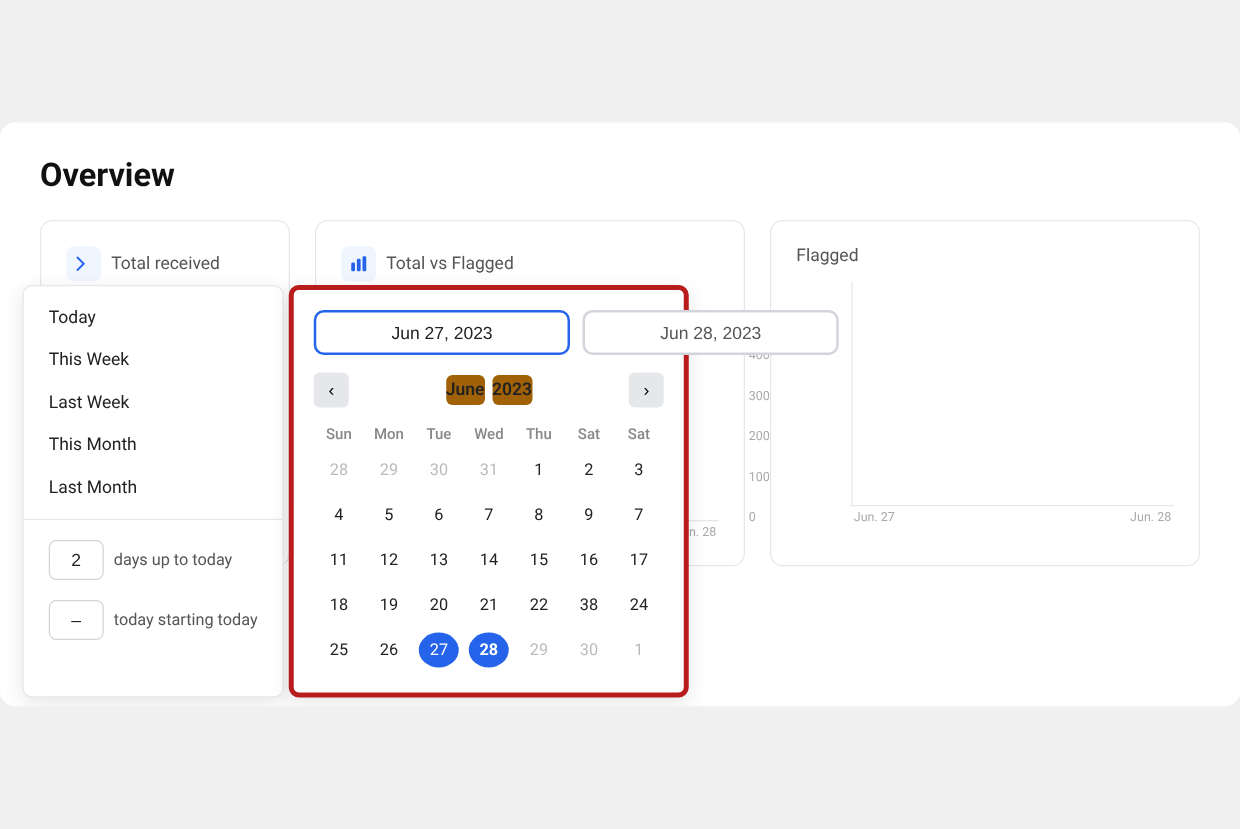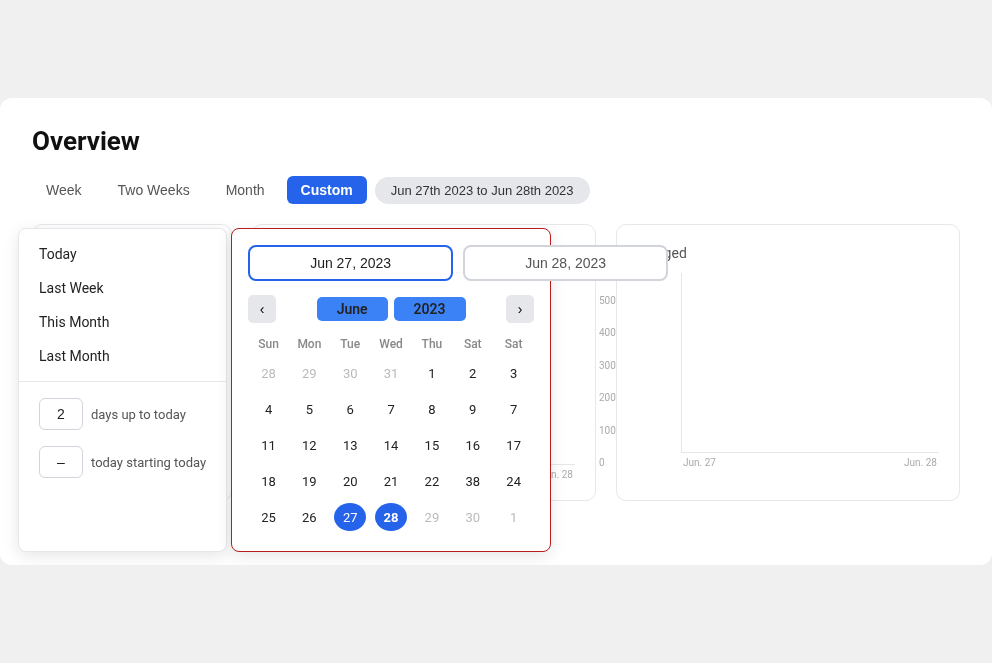--- a/index.html
+++ b/index.html
@@ -172,21 +172,21 @@
       font-size: 14px;
       color: #222;
     }
     .days-label {
       font-size: 13px;
       color: #555;
     }
     
     .calendar-panel {
       background: #fff;
-      border: 1px solid #b91c1c;
+      border: 4px solid #b91c1c;
       border-radius: 8px;
       box-shadow: 0 4px 16px rgba(0,0,0,0.10);
       padding: 16px;
       width: 320px;
     }
     .date-inputs {
       display: flex;
       gap: 10px;
       margin-bottom: 14px;
     }
@@ -220,23 +220,23 @@
       font-size: 14px;
       display: flex;
       align-items: center;
       justify-content: center;
     }
     .cal-month-year {
       display: flex;
       gap: 6px;
     }
     .cal-month-box, .cal-year-box {
-      background: #3b82f6;
+      background: #a16207;
       border-radius: 5px;
-      padding: 4px 20px;
+      padding: 4px 0;
       font-size: 14px;
       font-weight: 600;
       color: #222;
     }
     .cal-grid {
       width: 100%;
       border-collapse: collapse;
     }
     .cal-grid th {
       font-size: 12px;
@@ -271,27 +271,20 @@
       border-radius: 50%;
       font-weight: 700;
     }
   </style>
 </head>
 <body>
 
 <div class="app-window">
   <h1 class="page-title">Overview</h1>
 
-  <div class="tab-bar">
-    <button class="tab-item">Week</button>
-    <button class="tab-item">Two Weeks</button>
-    <button class="tab-item">Month</button>
-    <button class="tab-item active">Custom</button>
-    <button class="date-range-pill">Jun 27th 2023 to Jun 28th 2023</button>
-  </div>
 
   <div class="content-area">
 
     <div class="card" style="max-width:200px;">
       <div class="card-header">
         <div class="card-icon">
           <svg width="14" height="14" viewBox="0 0 14 14" fill="none">
             <path d="M2 2l5 5-5 5" stroke="#2563eb" stroke-width="1.5" stroke-linecap="round"></path>
           </svg>
         </div>
@@ -367,20 +360,21 @@
           </div>
         </div>
       </div>
     </div>
   </div>
 
   <div class="dropdown-overlay">
 
     <div class="quick-select-panel">
       <div class="quick-option">Today</div>
+      <div class="quick-option">This Week</div>
       <div class="quick-option">Last Week</div>
       <div class="quick-option">This Month</div>
       <div class="quick-option">Last Month</div>
 
       <div style="height:1px; background:#e5e7eb; margin:8px 0;"></div>
 
       <div class="quick-days-row">
         <input class="days-input" type="text" value="2" style="">
         <span class="days-label">days up to today</span>
       </div>

